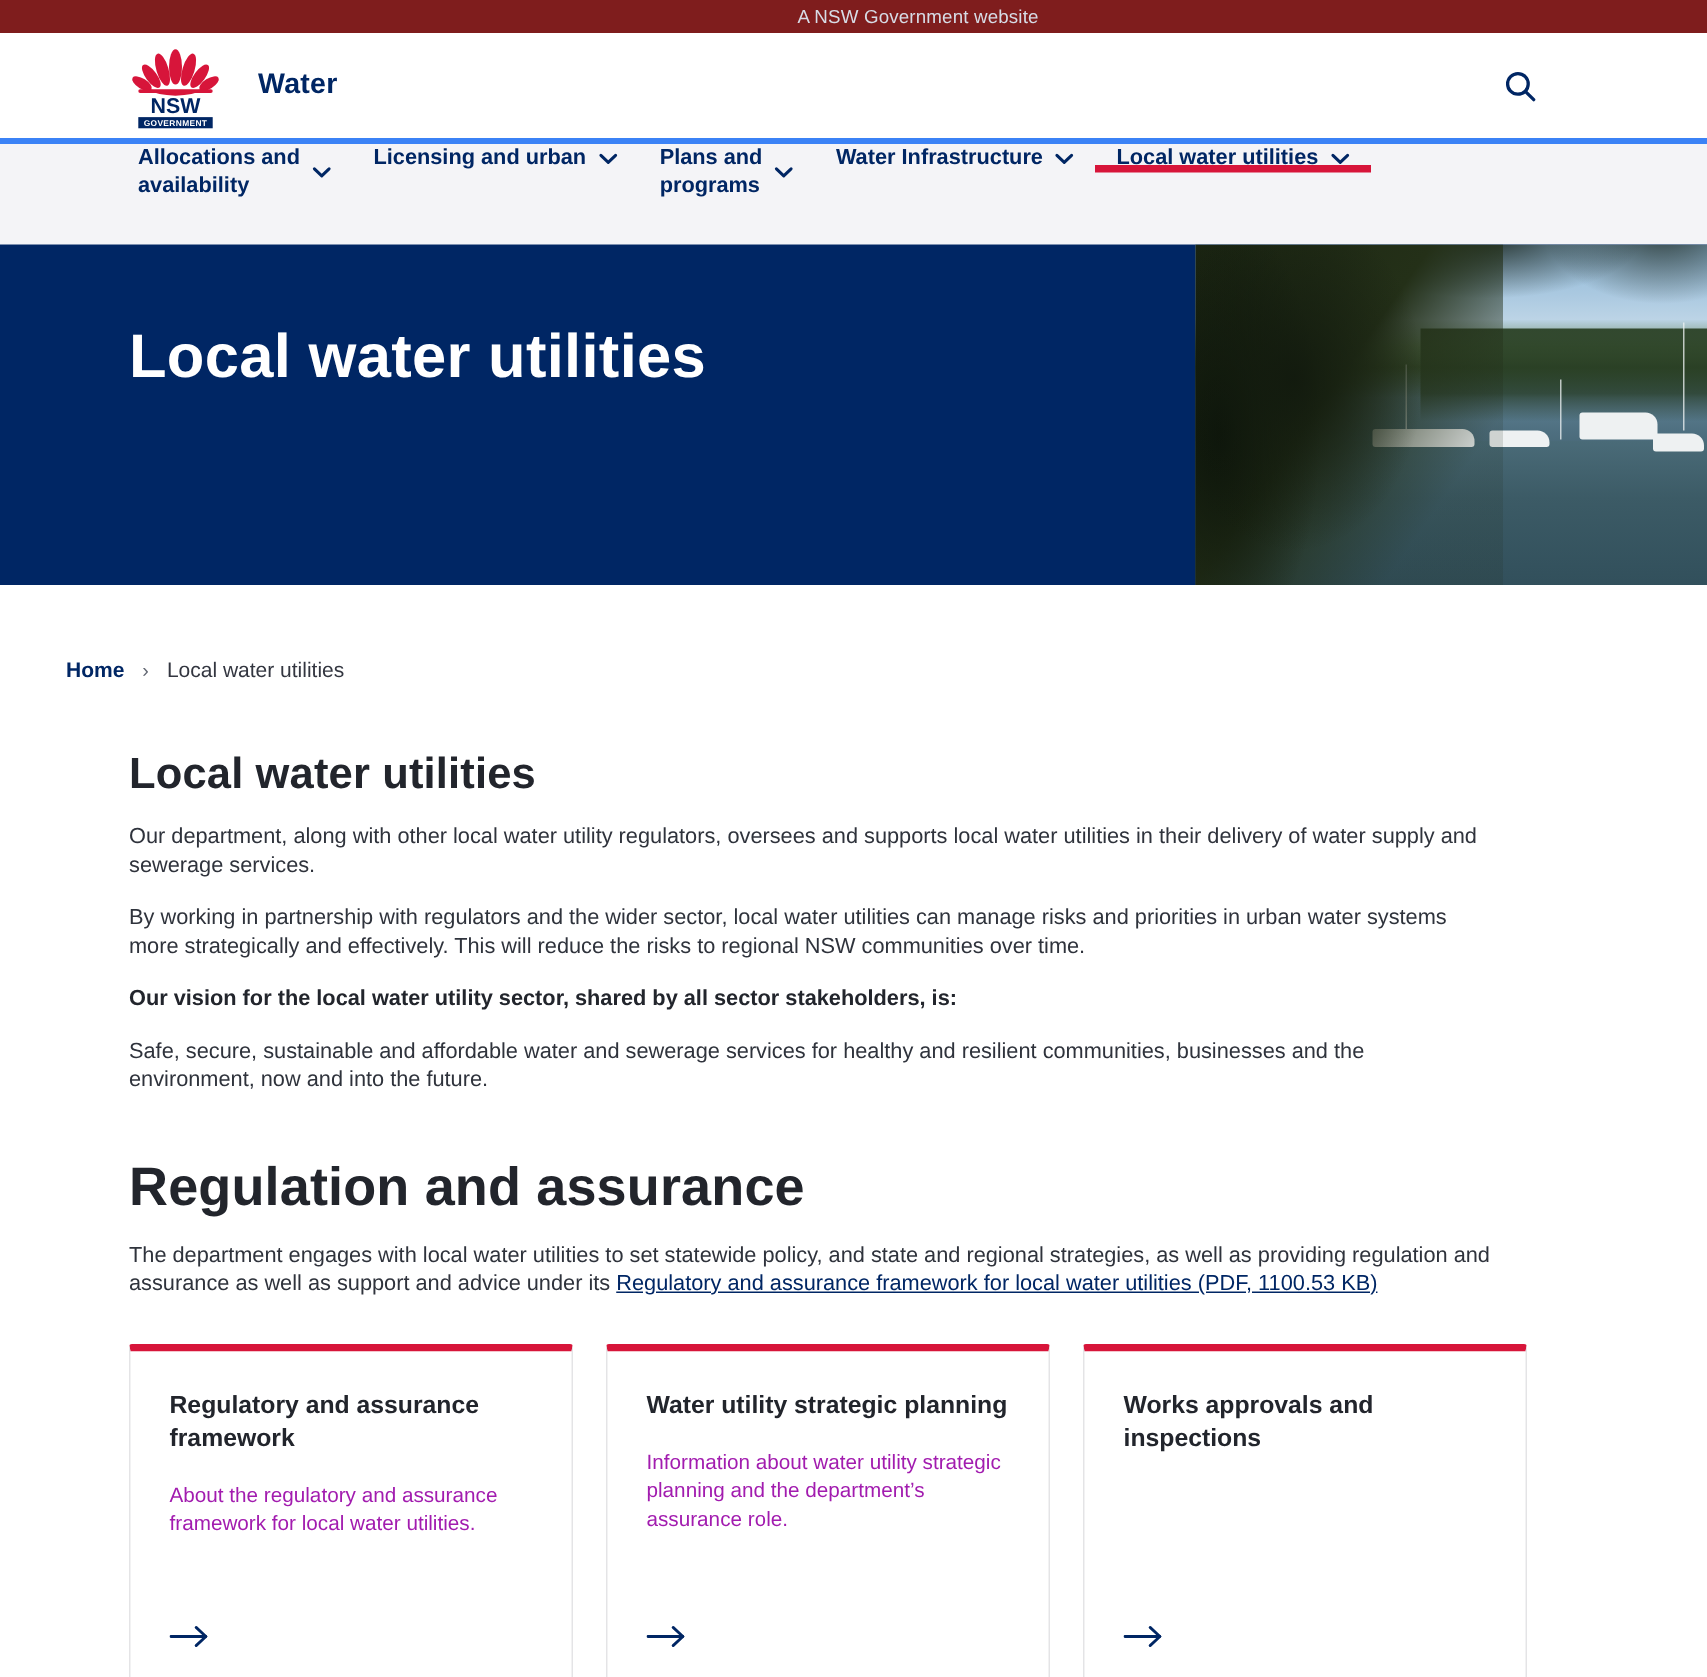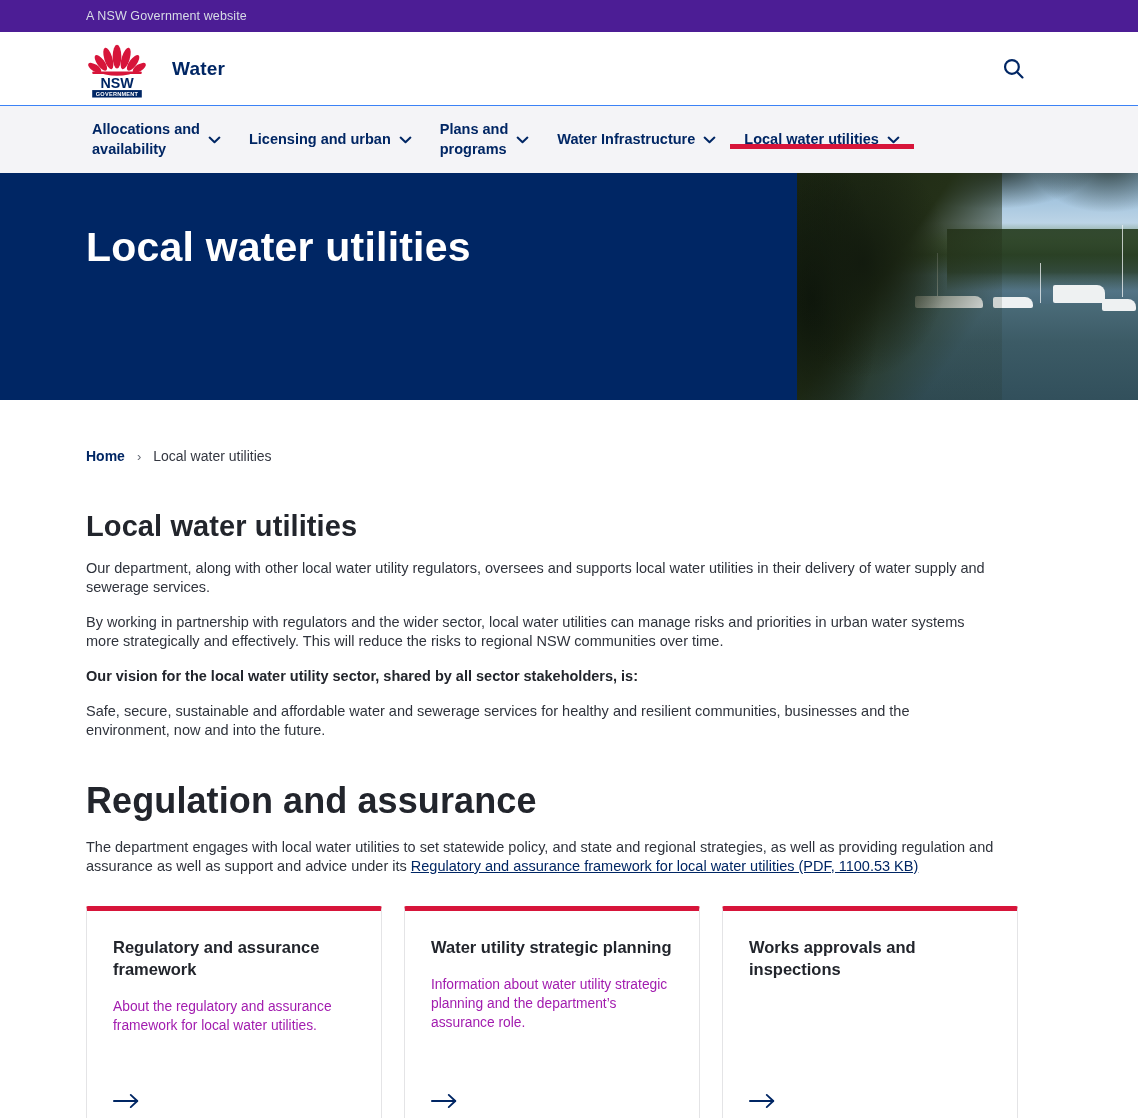--- a/index.html
+++ b/index.html
@@ -8,37 +8,38 @@
     width: 1138px;
     height: 1118px;
     background: #ffffff;
     font-family: "Liberation Sans", sans-serif;
     color: #242934;
     overflow: hidden;
   }
 
   
   .topbar {
-    height: 32px;
-    background: #4c1d95;
-    display: flex;
-    align-items: center;
+    height: 22px;
+    background: #7f1d1d;
+    display: flex;
+    align-items: center;
+    justify-content: center;
   }
   .topbar-text {
     margin-left: 86px;
     color: #d7dce6;
     font-size: 12.5px;
     letter-spacing: .1px;
   }
 
   
   .masthead {
     height: 74px;
     background: #ffffff;
-    border-bottom: 1px solid #3b82f6;
+    border-bottom: 4px solid #3b82f6;
     display: flex;
     align-items: center;
     position: relative;
   }
   .logo-wrap {
     margin-left: 86px;
     display: flex;
     align-items: center;
   }
   .nsw-logo { width: 62px; height: 62px; display: block; }
@@ -58,21 +59,21 @@
     width: 34px; height: 34px;
     display: flex; align-items: center; justify-content: center;
     background: none; border: none; cursor: pointer;
   }
 
   
   .mainnav {
     height: 67px;
     background: #f4f4f7;
     display: flex;
-    align-items: center;
+    align-items: flex-start;
     padding-left: 78px;
     position: relative;
   }
   .nav-item {
     display: flex;
     align-items: center;
     gap: 8px;
     padding: 0 14px;
     color: #002664;
     font-size: 14.5px;
@@ -164,21 +165,21 @@
     border-radius: 2px 8px 2px 2px;
   }
   .hero-image .mast {
     position: absolute;
     width: 1px;
     background: rgba(240,244,246,.75);
   }
 
   
   .breadcrumb {
-    margin: 0 0 0 86px;
+    margin: 0 0 0 44px;
     padding-top: 48px;
     display: flex;
     align-items: center;
     gap: 12px;
     font-size: 14px;
   }
   .crumb-link { color: #002664; font-weight: bold; cursor: pointer; }
   .crumb-sep { color: #646974; font-size: 13px; }
   .crumb-current { color: #333640; }
 

